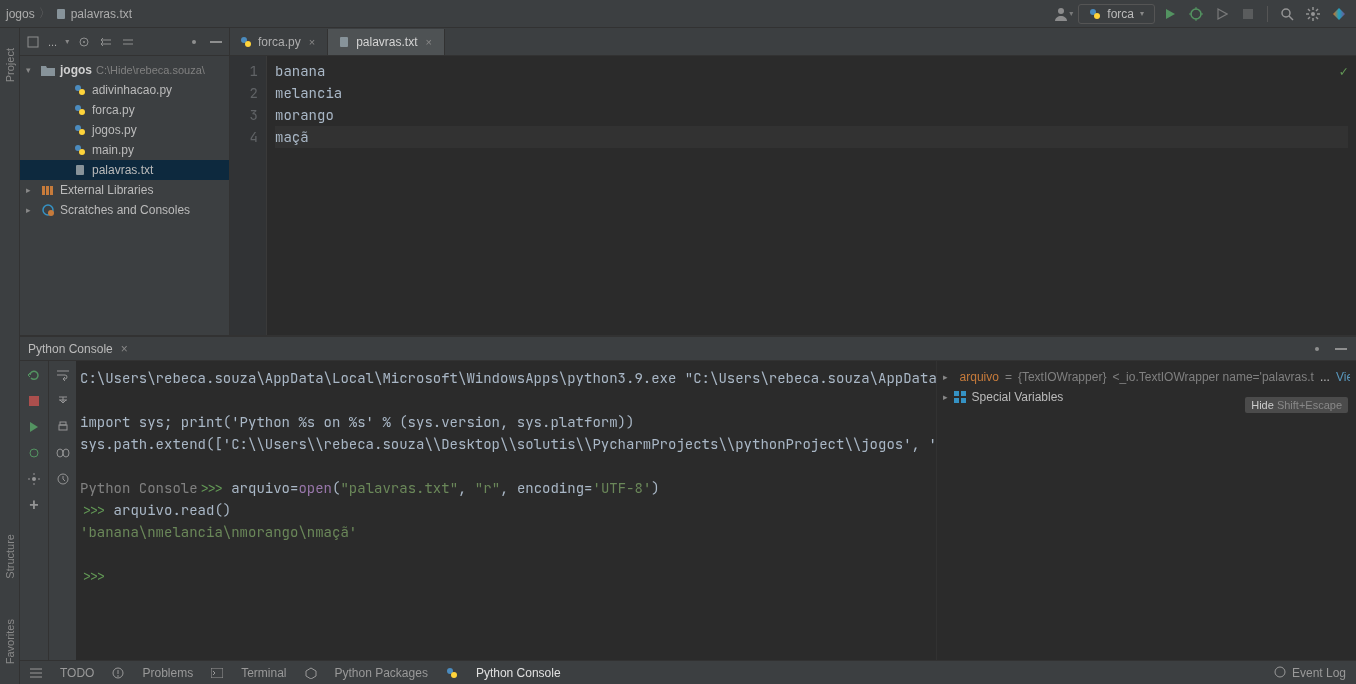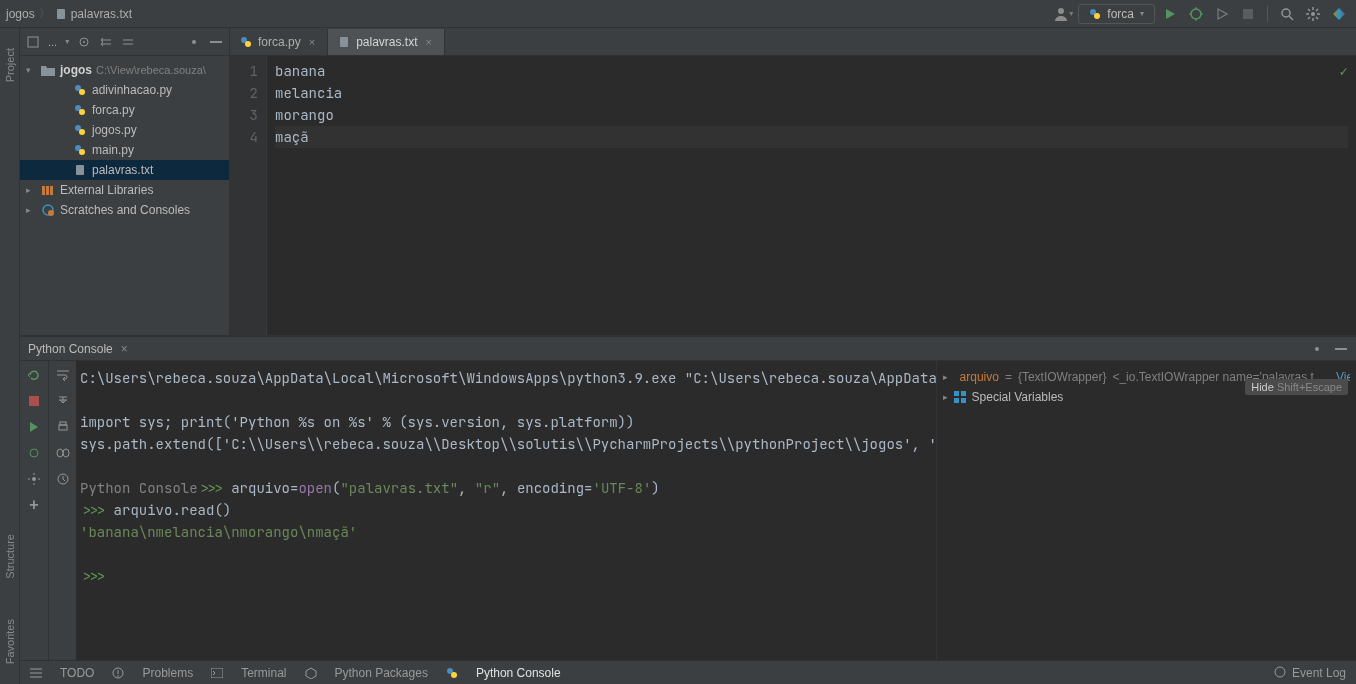--- a/index.html
+++ b/index.html
@@ -179,21 +179,21 @@
   background:#2b2b2b;
   border-left:1px solid #323232;
   padding:6px;
   position:relative;
 }
 .var-row { display:flex; align-items:center; gap:6px; height:20px; white-space:nowrap; overflow:hidden; font-size:12px; }
 .var-name { color:#c77b3b; }
 .var-type { color:#808080; }
 .var-val { color:#808080; }
 .viewlk { color:#5896bb; }
-.hide-hint { position:absolute; top:18px; right:8px; background:#4b4b4b; padding:2px 6px; border-radius:2px; font-size:11px; color:#ccc; }
+.hide-hint { position:absolute; top:36px; right:8px; background:#4b4b4b; padding:2px 6px; border-radius:2px; font-size:11px; color:#ccc; }
 .hide-hint .shortcut{color:#888;}
 
 .bottom-bar {
   height:24px;
   background:#3c3f41;
   border-top:1px solid #323232;
   display:flex;
   align-items:center;
   justify-content:space-between;
   padding:0 10px;
@@ -348,21 +348,21 @@
         </div>
         <div class="project-tree">
           <div class="tree-row">
             <span class="tree-arrow">▾</span>
             <span class="tree-icon">
                 <svg width="14" height="12">
                   <path d="M0 2h5l1 2h8v8H0z" fill="#87939a"></path>
                 </svg>
               </span>
             <b style="color:#d0d0d0;">jogos</b>
-            <span class="dim">C:\View\rebeca.souza\</span>
+            <span class="dim">C:\Hide\rebeca.souza\</span>
           </div>
           <div class="tree-row tree-indent-2">
             <span class="tree-icon">
                 <svg width="12" height="12">
                   <circle cx="4" cy="4" r="3" fill="#4b8bbe"></circle>
                   <circle cx="8" cy="8" r="3" fill="#ffd43b"></circle>
                 </svg>
               </span>
             <span>adivinhacao.py</span>
           </div>

